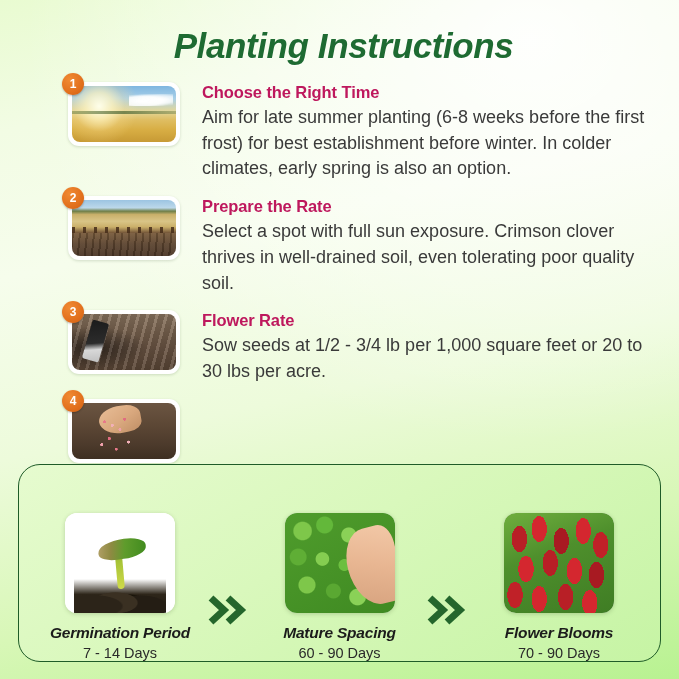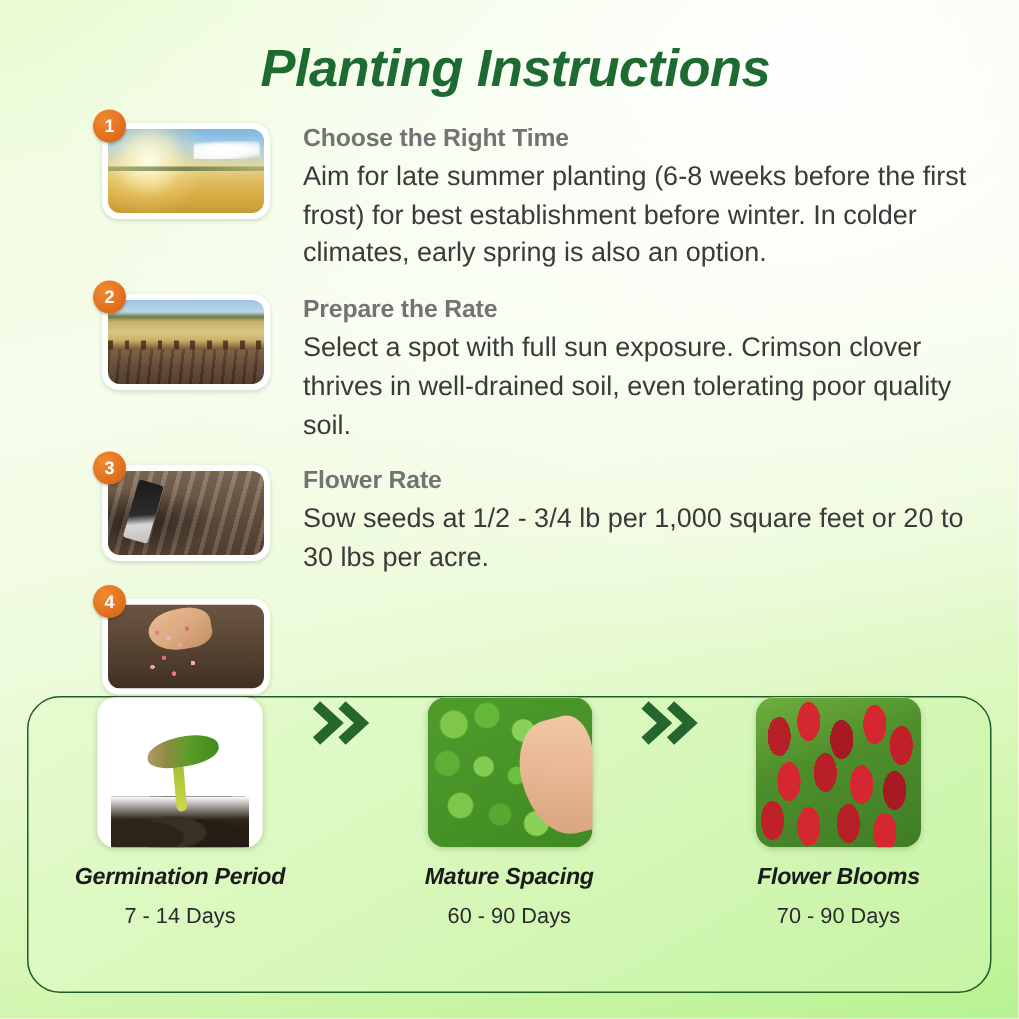--- a/index.html
+++ b/index.html
@@ -75,21 +75,21 @@
     font-weight: bold;
     line-height: 22px;
     text-align: center;
     z-index: 4;
     box-shadow: 0 1px 2px rgba(0,0,0,0.25);
   }
   .step-text { flex: 1 1 auto; padding-top: 1px; }
   .step-title {
     font-size: 16.5px;
     font-weight: bold;
-    color: #737373;
+    color: #be185d;
     letter-spacing: -0.1px;
     margin-bottom: 3px;
   }
   .step-body {
     font-size: 18px;
     line-height: 1.43;
     color: #3a3a3a;
   }
 
   
@@ -182,21 +182,21 @@
   .timeline-panel {
     position: absolute;
     left: 18px;
     top: 464px;
     width: 643px;
     height: 198px;
     border: 1.6px solid #1f5c28;
     border-radius: 22px;
     background: linear-gradient(150deg, #e6fbcf 0%, #d9f8bc 45%, #c6f4a4 100%);
     display: flex;
-    align-items: flex-start;
+    align-items: flex-end;
     justify-content: space-between;
     padding: 0 26px;
   }
   .tl-item {
     width: 150px;
     text-align: center;
     display: flex;
     flex-direction: column;
     align-items: center;
   }
@@ -211,21 +211,21 @@
   }
   .tl-label {
     margin-top: 11px;
     font-size: 15.5px;
     font-weight: bold;
     font-style: italic;
     color: #1b1b1b;
     letter-spacing: -0.2px;
   }
   .tl-days {
-    margin-top: 9px;
+    margin-top: 3px;
     font-size: 14.5px;
     color: #2a2a2a;
   }
   .tl-arrow {
     width: 46px;
     height: 34px;
     flex: 0 0 auto;
     margin-bottom: 34px;
   }
   .tl-arrow svg { display: block; }

